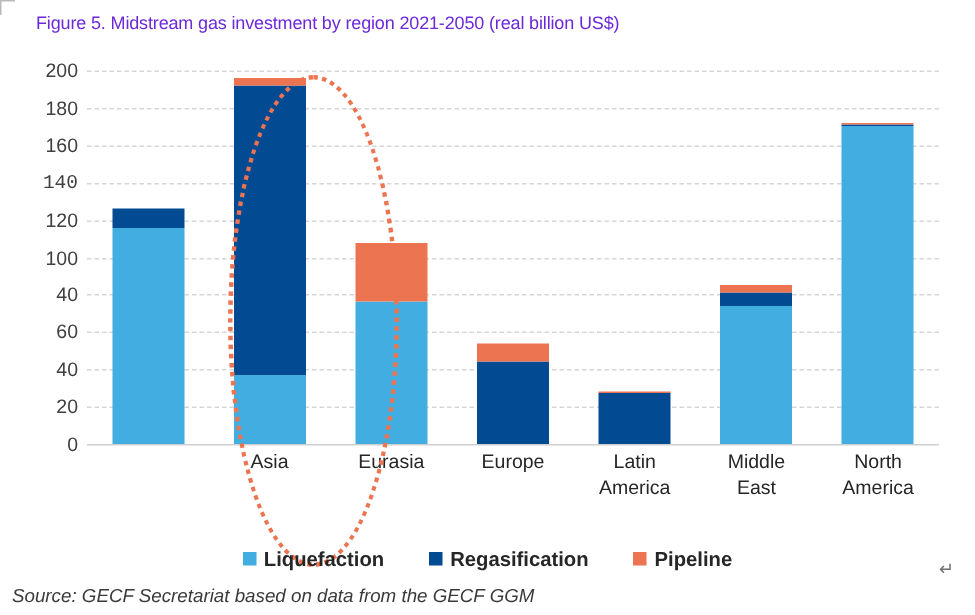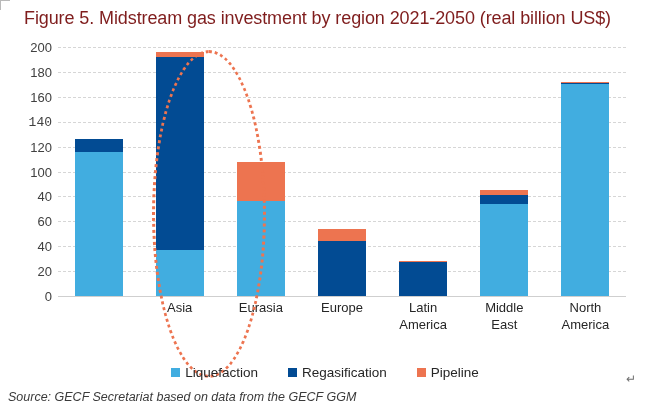--- a/index.html
+++ b/index.html
@@ -10,21 +10,21 @@
   }
   #figure-root{position:absolute;inset:0;}
 
   .corner-mark{
     position:absolute;left:0;top:0;width:9px;height:9px;
     border-left:1px solid #b9b9b9;border-top:1px solid #b9b9b9;
   }
 
   #chart-title{
     position:absolute;left:24px;top:8px;
-    font-size:18px;color:#7f1d1d;white-space:nowrap;
+    font-size:12px;color:#6d28d9;white-space:nowrap;
     letter-spacing:-0.1px;
   }
 
   
   #plot-area{
     position:absolute;left:58px;top:47px;width:568px;height:249px;
   }
   .gridline{
     position:absolute;left:0;width:100%;height:0;
     border-top:1px dashed #d6d6d6;
@@ -59,21 +59,21 @@
     position:absolute;left:152px;top:50px;width:108px;height:322px;
     border:3.5px dotted #ED7450;border-radius:50%;
     pointer-events:none;
   }
 
   
   #legend{
     position:absolute;left:0;top:361px;width:650px;height:22px;
     display:flex;justify-content:center;align-items:center;gap:30px;
   }
-  .legend-item{display:flex;align-items:center;gap:5px;}
+  .legend-item{display:flex;align-items:center;gap:5px;font-weight:bold;}
   .legend-swatch{width:9px;height:9px;display:inline-block;}
   .legend-label{font-size:13.5px;color:#262626;white-space:nowrap;}
 
   #source-note{
     position:absolute;left:8px;top:390px;
     font-size:12.5px;font-style:italic;color:#3a3a3a;white-space:nowrap;
   }
   #return-mark{
     position:absolute;right:14px;top:372px;
     font-size:12px;color:#6f6f6f;

